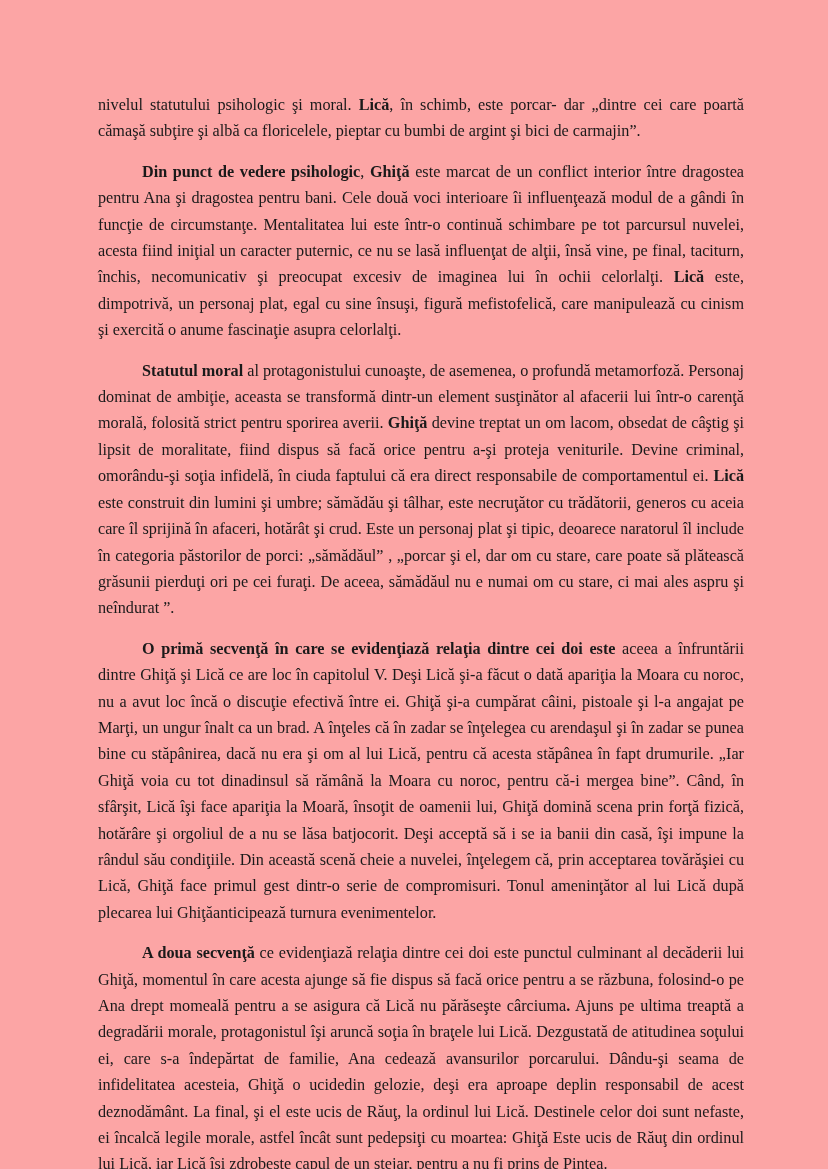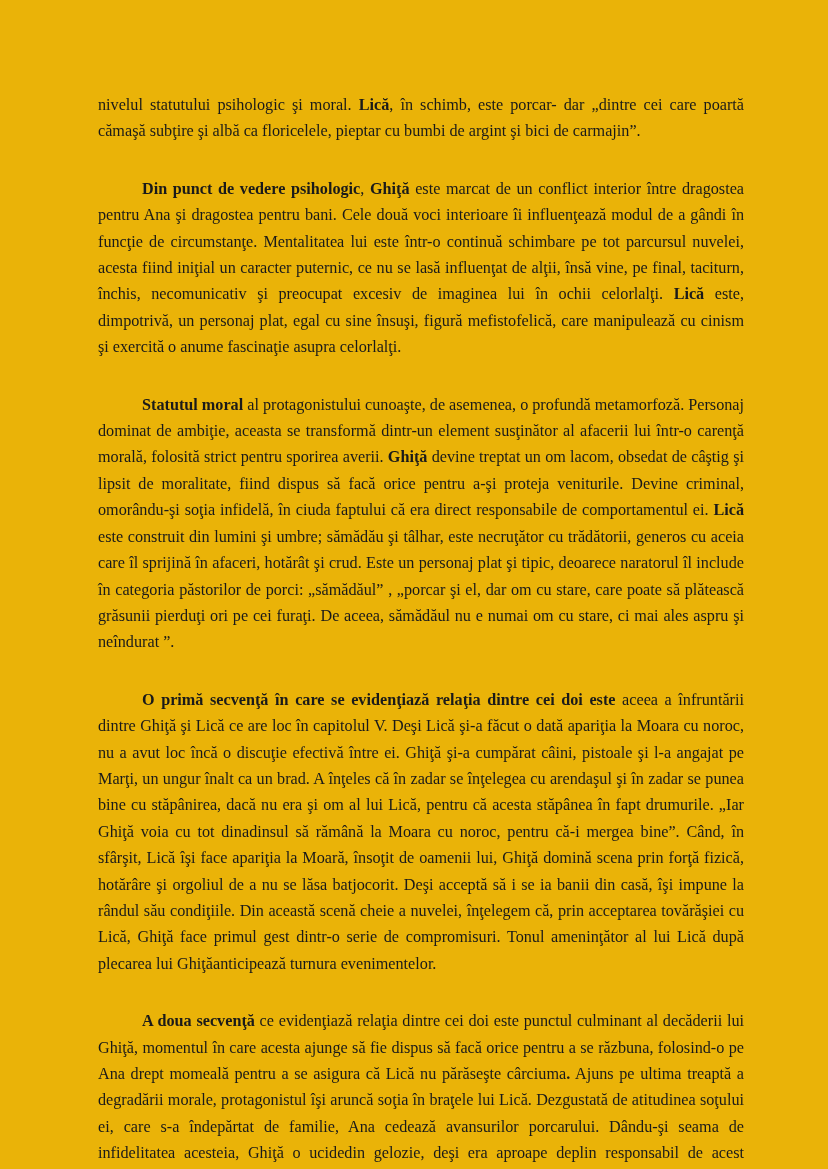--- a/index.html
+++ b/index.html
@@ -11,38 +11,38 @@
     width: 828px;
     height: 1169px;
     font-family: "Liberation Serif", "DejaVu Serif", serif;
     color: #1a1a1a;
     -webkit-font-smoothing: antialiased;
   }
   .page {
     position: relative;
     width: 828px;
     height: 1169px;
-    background: #eab308;
+    background: #fca5a5;
     box-sizing: border-box;
     padding: 92px 88px 60px 98px;
   }
   .doc-body {
     width: 646px;
   }
   p.para {
     margin: 0 0 0 0;
     font-size: 16.2px;
     line-height: 1.63;
     text-align: justify;
     text-justify: inter-word;
     hyphens: none;
     color: #1a1a1a;
   }
   p.para + p.para {
-    margin-top: 31px;
+    margin-top: 14px;
   }
   p.indent {
     text-indent: 44px;
   }
   p.first {
     text-indent: 0;
   }
   b, .b {
     font-weight: bold;
   }

